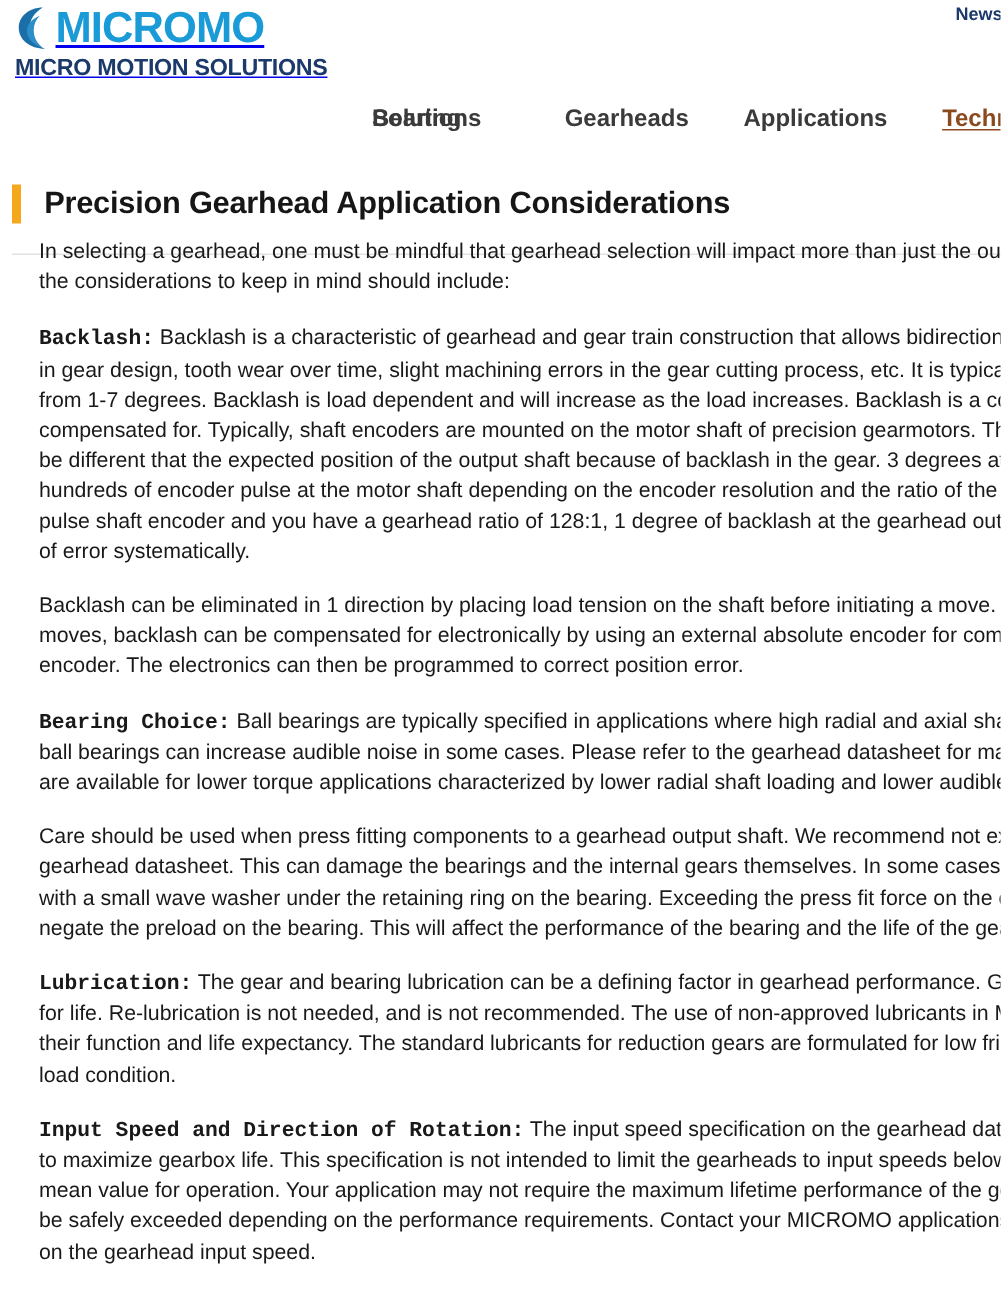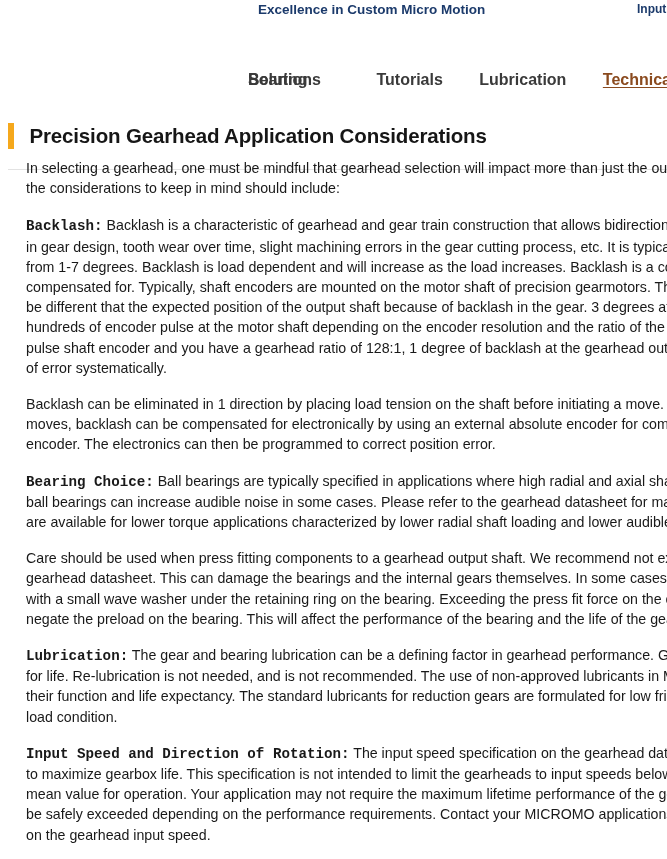--- a/index.html
+++ b/index.html
@@ -191,36 +191,47 @@
     font-family: Liberation Mono, monospace;
   }
 </style>
 </head>
 <body>
 
 <div class="page">
 
   <div class="header">
 
-
-    <div class="tagline">Excellence in Custom Micro Motion</div>
+    <a class="logo-block" href="#">
+      <div class="logo-top">
+        <span class="logo-mark">
+          <svg width="26" height="30" viewBox="0 0 26 30" xmlns="http://www.w3.org/2000/svg">
+            <path d="M18.5 1 C10 1 2.5 6.5 2.5 14.5 C2.5 22.5 10 28.5 20 28.5 C13.5 26.2 9.5 21.5 9.5 15.5 C9.5 9.5 13 4.2 18.5 1 Z" fill="#1b6fa8"></path>
+            <path d="M16.5 6.5 C11.5 8.5 8 12 8 16.5 C8 21.5 12 25.8 18.5 27.8 C14.2 24.5 12.5 20.5 12.5 16 C12.5 12.2 14 9 16.5 6.5 Z" fill="#2d8fc9"></path>
+          </svg>
+        </span>
+        <span class="logo-word">MICROMO</span>
+      </div>
+      <div class="logo-sub">MICRO MOTION SOLUTIONS</div>
+    </a>
+
 
     <div class="util-nav">
-      <a href="#">Input</a>
+      <a href="#">News</a>
       
       
     </div>
 
     <div class="main-nav">
       <span class="nav-overlap">
         <a href="#" class="navitem">Solutions</a>
         <a href="#" class="navitem">Bearing</a>
       </span>
-      <a href="#" class="navitem nav-gap-2">Tutorials</a>
-      <a href="#" class="navitem nav-gap-3">Lubrication</a>
+      <a href="#" class="navitem nav-gap-2">Gearheads</a>
+      <a href="#" class="navitem nav-gap-3">Applications</a>
       <a href="#" class="navitem active nav-gap-3">Technical Library</a>
     </div>
   </div>
 
 
   <div class="title-wrap">
     <span class="title-bar"></span>
     <h1 class="page-title">Precision Gearhead Application Considerations</h1>
   </div>
 

